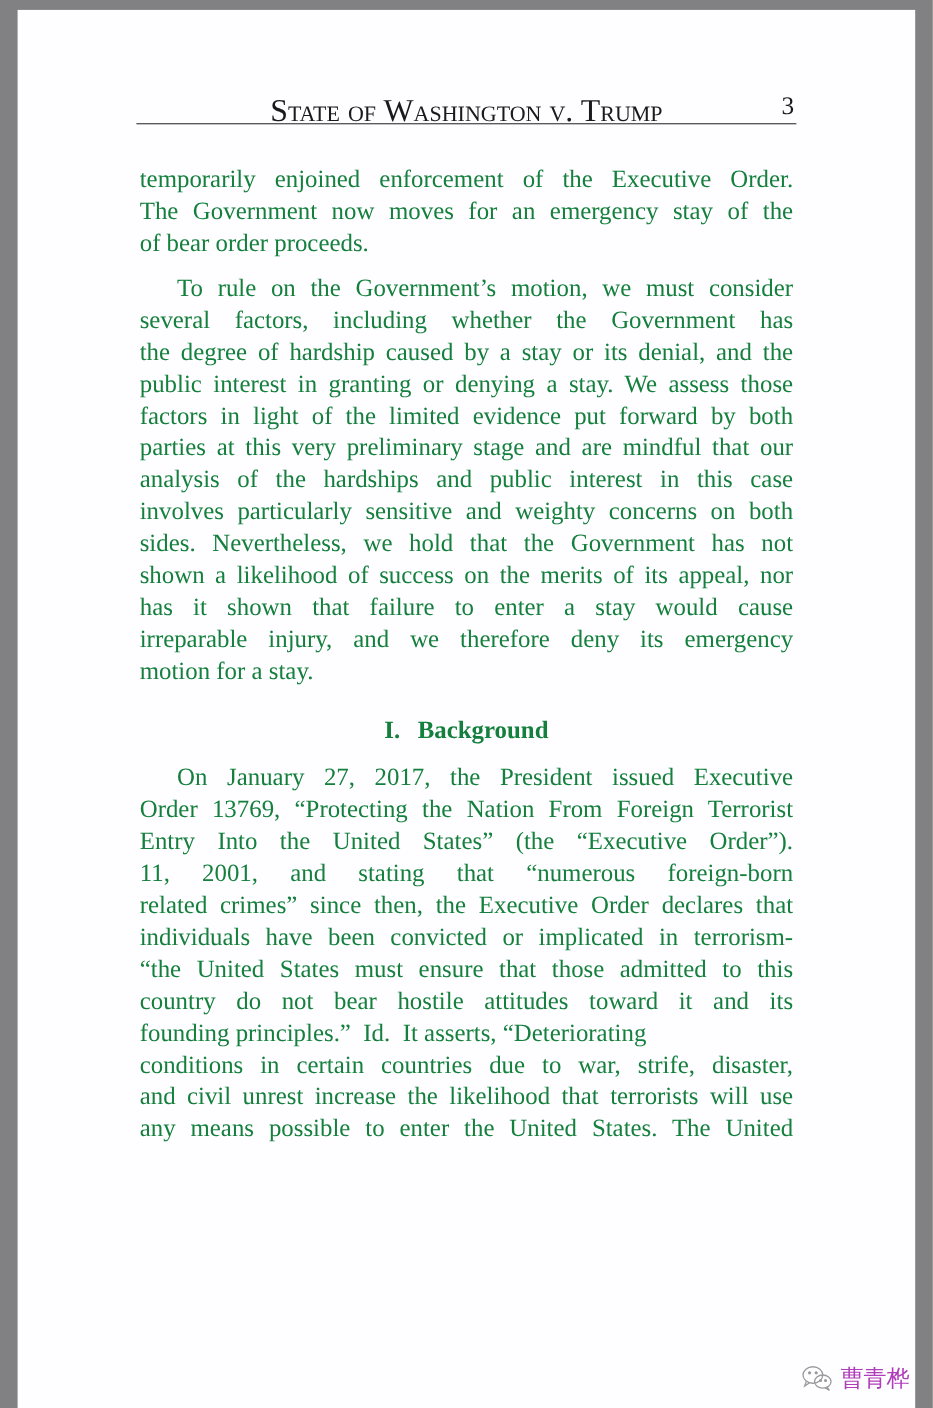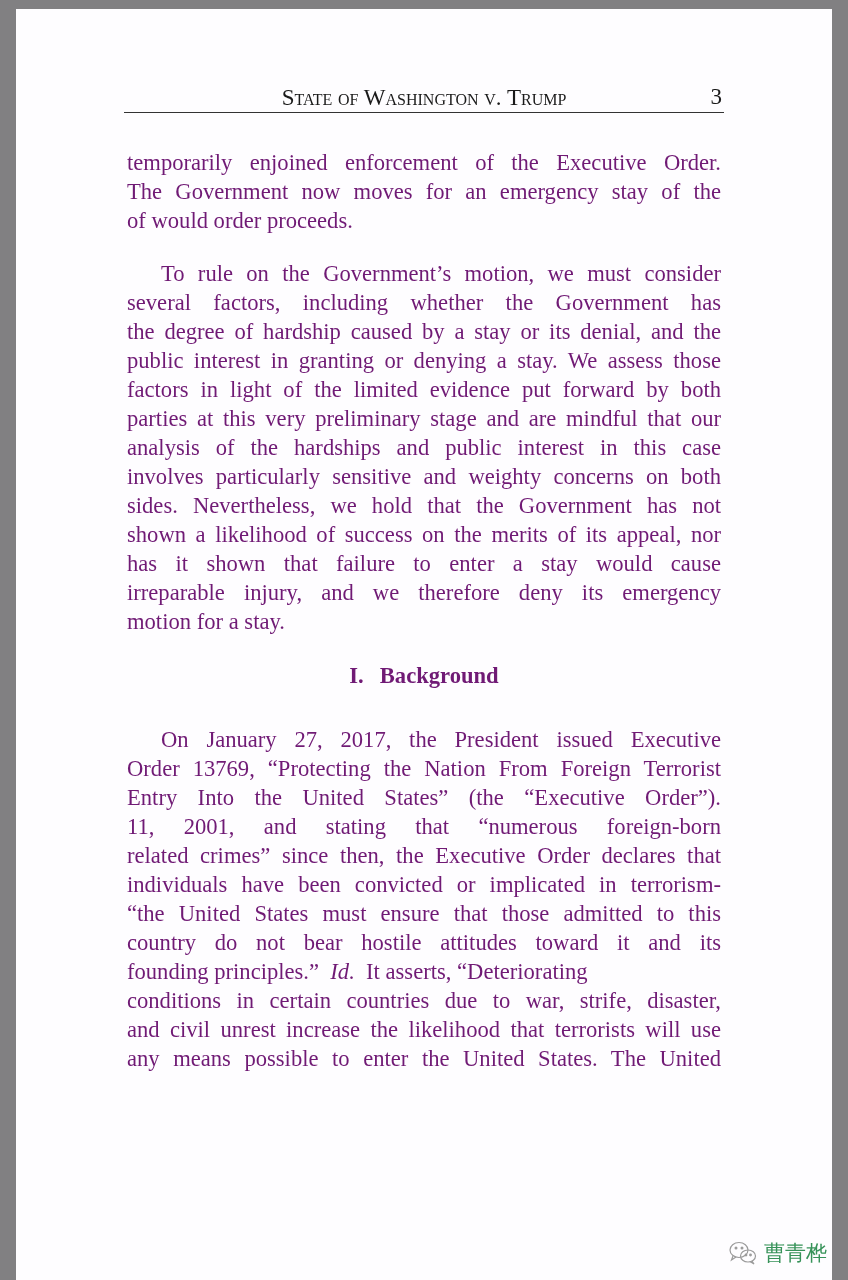--- a/index.html
+++ b/index.html
@@ -12,73 +12,73 @@
     width: 816px; height: 1290px;
     background: #fefdff;
   }
   .running-header {
     position: absolute; left: 108px; top: 76px; width: 600px; height: 28px;
     font-family: "Liberation Serif", "DejaVu Serif", serif;
     color: #1a1a1a;
   }
   .running-title {
     position: absolute; left: 0; right: 0; top: 0; text-align: center;
-    font-variant: small-caps; font-size: 23px; letter-spacing: 0px;
+    font-variant: small-caps; font-size: 29px; letter-spacing: 0px;
     padding-left: 0px;
   }
   .page-number {
     position: absolute; right: 2px; top: -1px; font-size: 23px;
   }
   .header-rule {
     position: absolute; left: 108px; top: 103px; width: 600px; height: 0;
     border-top: 1.5px solid #333;
   }
   .body-text {
     position: absolute; left: 111px; top: 139px; width: 594px;
     font-family: "Liberation Serif", "DejaVu Serif", serif;
-    font-size: 22.6px; line-height: 29px; color: #701a75;
+    font-size: 22.6px; line-height: 29px; color: #15803d;
   }
   .para {
     margin: 0; text-align: justify; text-align-last: left;
   }
-  .para + .para { margin-top: 24px; font-family: Liberation Serif, serif; }
+  .para + .para { margin-top: 12px; font-family: Liberation Serif, serif; }
   .line { display: block; text-align: justify; text-align-last: justify; white-space: nowrap; }
   .line.last { text-align-last: left; }
   .line.indent { padding-left: 34px; }
   .heading {
     text-align: center; font-weight: bold; font-size: 22.6px;
-    margin: 25px 0 35px 0; line-height: 29px;
+    margin: 25px 0 14px 0; line-height: 29px;
   }
   .heading .num { margin-right: 16px; }
-  .it { font-style: italic; }
+  .it { }
   .watermark {
     position: absolute; left: 712px; top: 1226px; height: 36px;
     display: flex; align-items: center; gap: 6px;
-    color: #15803d; font-family: "DejaVu Sans", sans-serif; font-size: 21px;
+    color: #a21caf; font-family: "DejaVu Sans", sans-serif; font-size: 21px;
     opacity: 0.85;
   }
   .watermark svg { display: block; }
 </style>
 </head>
 <body>
 
 <div class="page">
 
   <div class="running-header">
     <div class="running-title">State of Washington v. Trump</div>
     <div class="page-number">3</div>
   </div>
   <div class="header-rule"></div>
 
   <div class="body-text">
 
     <div class="para">
       <span class="line">temporarily enjoined enforcement of the Executive Order.</span>
       <span class="line">The Government now moves for an emergency stay of the</span>
-      <span class="line last">of would order proceeds.</span>
+      <span class="line last">of bear order proceeds.</span>
     </div>
 
     <div class="para">
       <span class="line indent">To rule on the Government’s motion, we must consider</span>
       <span class="line">several factors, including whether the Government has</span>
       <span class="line">the degree of hardship caused by a stay or its denial, and the</span>
       <span class="line">public interest in granting or denying a stay.  We assess those</span>
       <span class="line">factors in light of the limited evidence put forward by both</span>
       <span class="line">parties at this very preliminary stage and are mindful that our</span>
       <span class="line">analysis of the hardships and public interest in this case</span>

